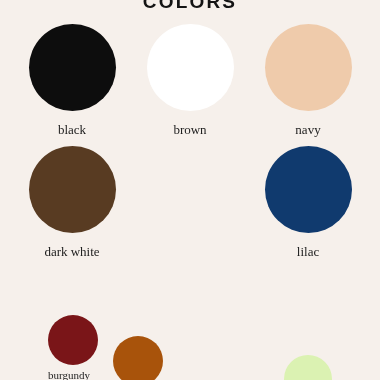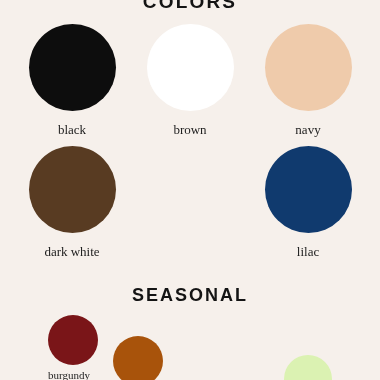--- a/index.html
+++ b/index.html
@@ -149,21 +149,20 @@
         <span class="swatch-label">dark white</span>
       </div>
       <div class="swatch">
         <span class="swatch-dot" id="dot-r1c1" style="background: rgb(16, 58, 110);"></span>
         <span class="swatch-label">lilac</span>
       </div>
     </div>
 
   </div>
 
-  <div class="section-heading" id="heading-seasonal">SEASONAL</div>
 
   <div id="seasonal-area">
 
     <div class="seasonal-swatch" id="seasonal-0">
       <span class="seasonal-dot" id="sdot-0" style="background: rgb(122, 21, 24);"></span>
       <span class="seasonal-label">burgundy</span>
     </div>
 
     <div class="seasonal-swatch" id="seasonal-1">
       <span class="seasonal-dot" id="sdot-1" style="background: rgb(168, 83, 11);"></span>

